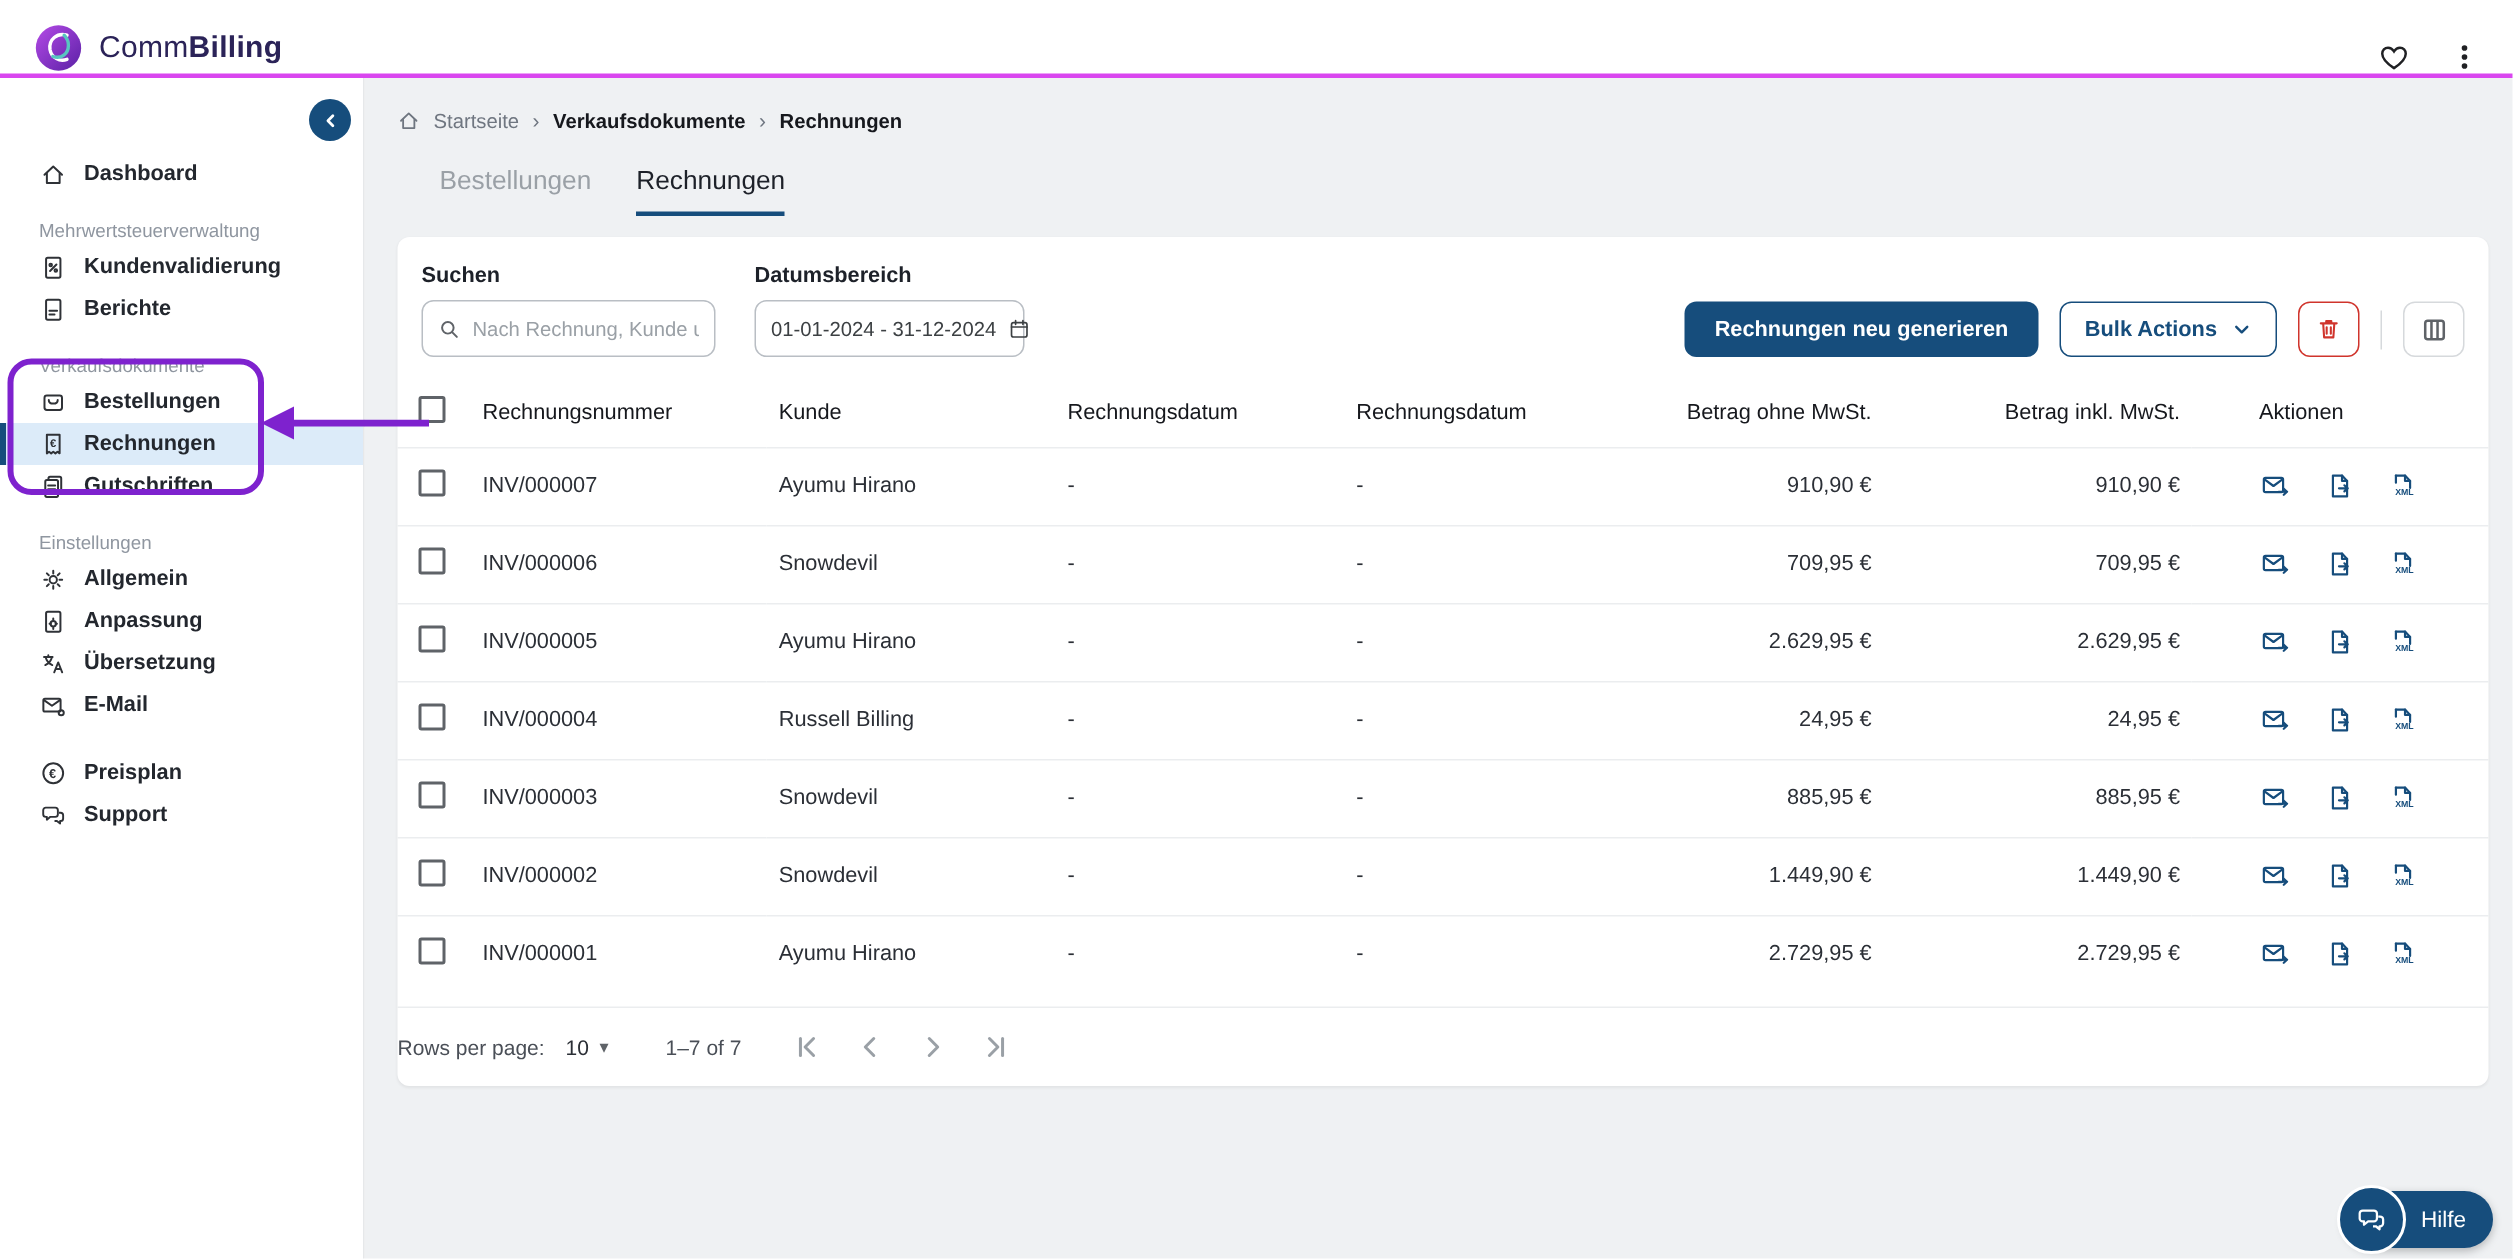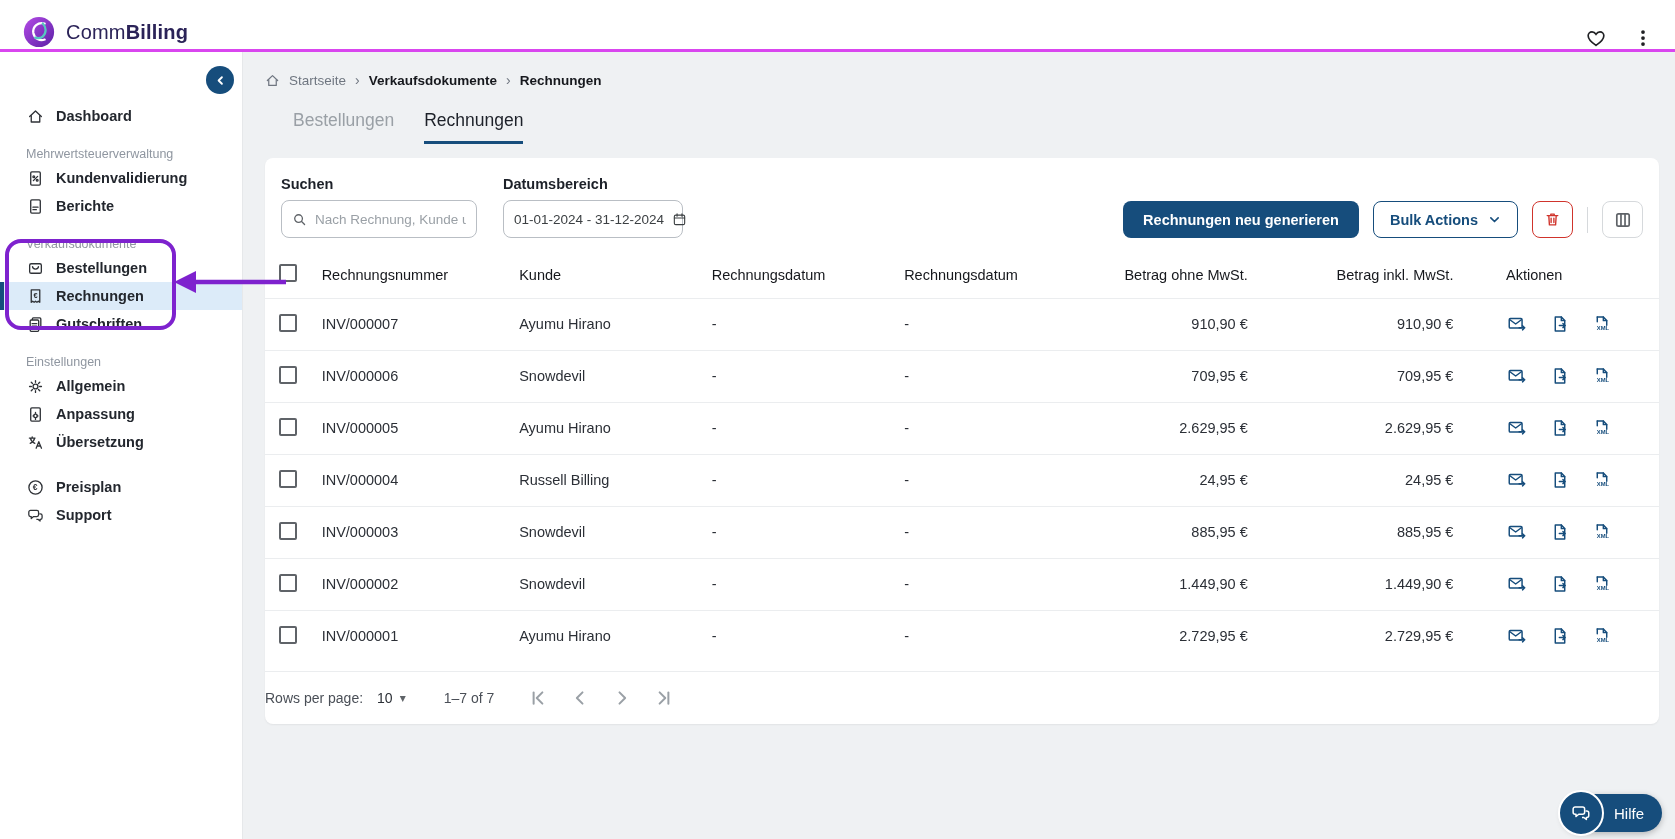--- a/index.html
+++ b/index.html
@@ -227,20 +227,30 @@
     <span>Anpassung</span>
   </div>
   <div class="side-item">
     <span class="sicon">
       <svg width="17" height="17" viewBox="0 0 16 16" fill="none" stroke="#2f3237" stroke-width="1.2" stroke-linecap="round" stroke-linejoin="round">
           <path d="M2.2 3.8h5.4M4.9 2.6v1.2M3.2 3.8c.5 2.3 2.3 4.2 4.2 5M7.2 3.8C6.7 6.1 4.9 8 3 8.8"></path>
           <path d="M8.6 13.4l2.5-6.2 2.5 6.2M9.6 11.3h3"></path>
         </svg>
     </span>
     <span>Übersetzung</span>
+  </div>
+  <div class="side-item">
+    <span class="sicon">
+      <svg width="17" height="17" viewBox="0 0 16 16" fill="none" stroke="#2f3237" stroke-width="1.25" stroke-linecap="round" stroke-linejoin="round">
+          <rect x="1.8" y="3.6" width="10.8" height="8" rx="1"></rect>
+          <path d="M2.4 4.6 7.2 8l4.8-3.4"></path>
+          <circle cx="13" cy="12.4" r="1.6"></circle>
+        </svg>
+    </span>
+    <span>E-Mail</span>
   </div>
 
   <div class="side-gap"></div>
   <div class="side-item">
     <span class="sicon">
       <svg width="17" height="17" viewBox="0 0 16 16" fill="none" stroke="#2f3237" stroke-width="1.25">
           <circle cx="8" cy="8" r="6.2"></circle>
           <text x="5.4" y="10.8" font-size="8" stroke="none" fill="#2f3237" font-family="'Liberation Sans',sans-serif">€</text>
         </svg>
     </span>

